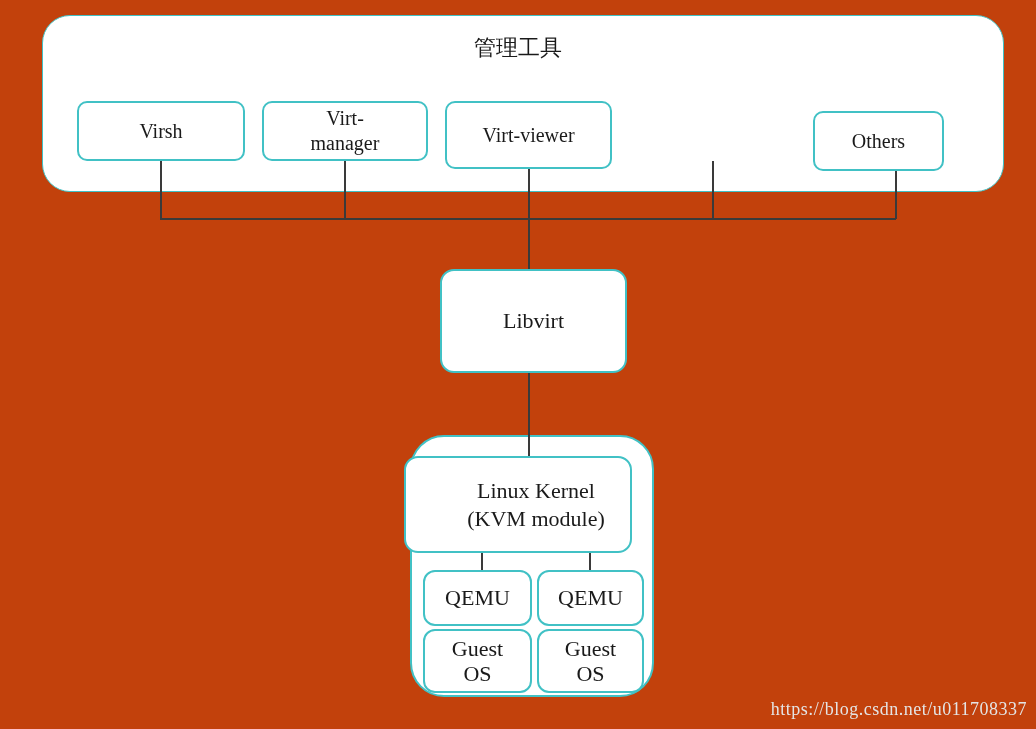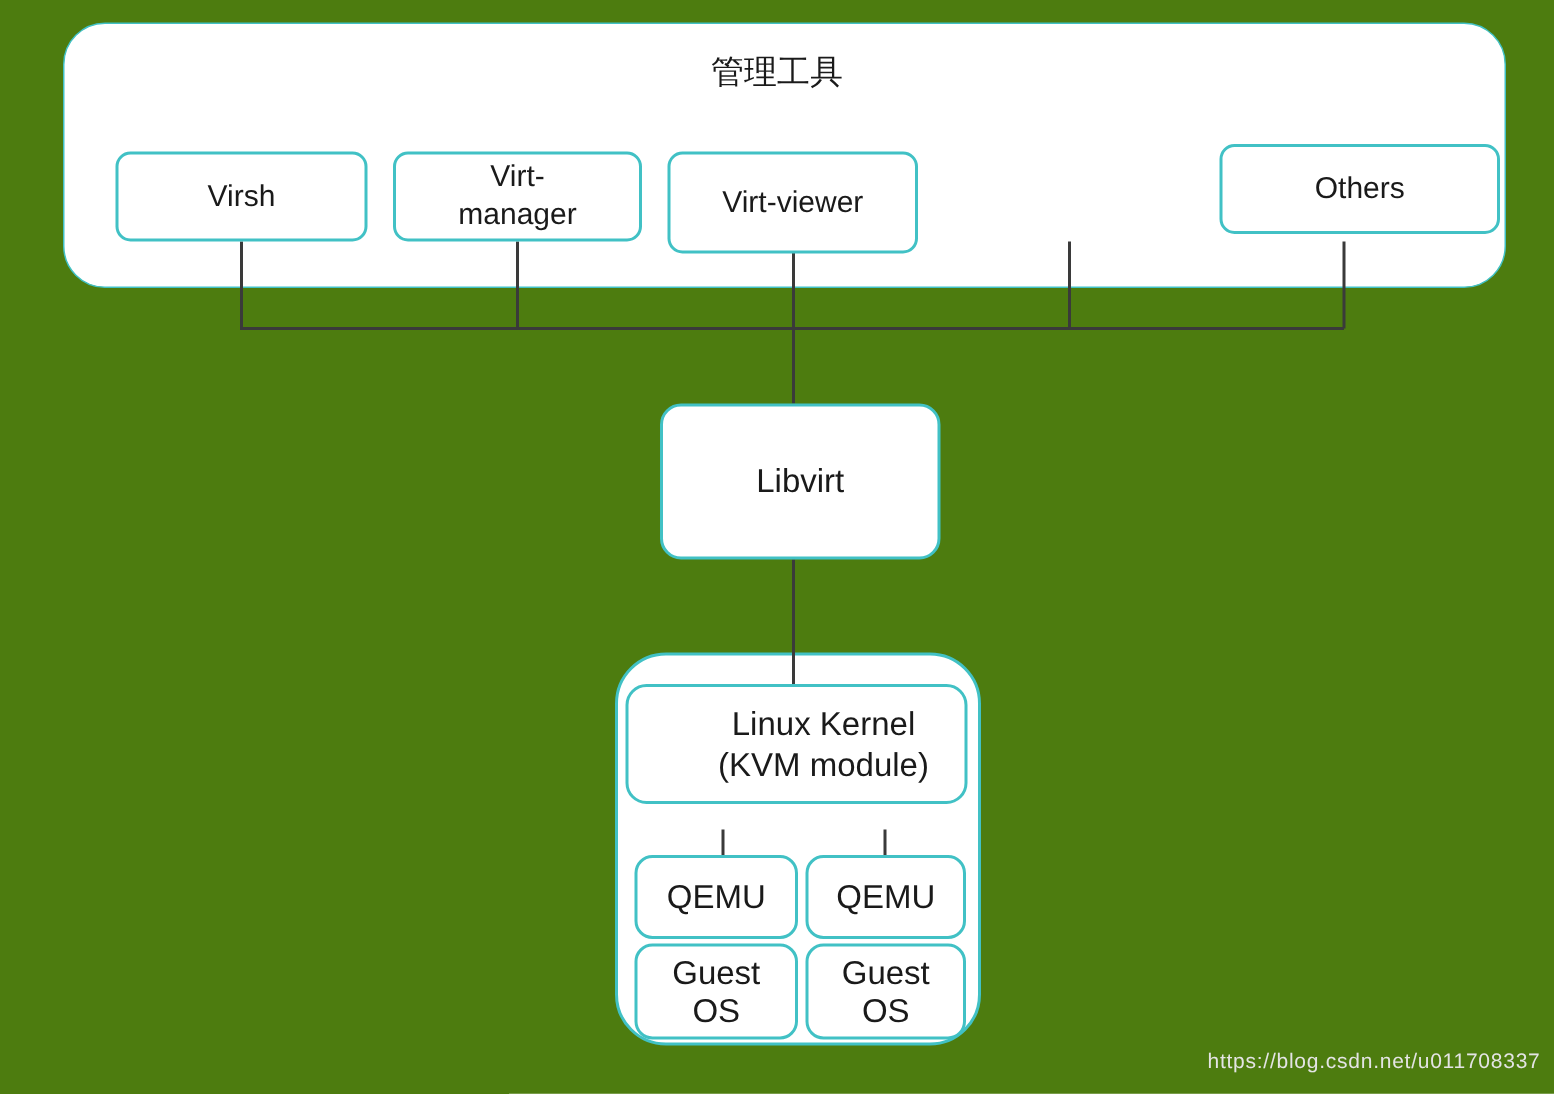--- a/index.html
+++ b/index.html
@@ -11,22 +11,23 @@
   *{margin:0;padding:0;box-sizing:border-box;}
   body{
     background:#ffffff;
     font-family:"Liberation Sans","DejaVu Sans",sans-serif;
     color:var(--text);
   }
   .stage{
     position:relative;
     width:1036px;
     height:729px;
-    background:#4d7c0f;
+    background:#c2410c;
     overflow:hidden;
+    font-family:Liberation Serif, serif;
   }
   .group{
     position:absolute;
     border:1.5px solid var(--accent);
     background:#ffffff;
     z-index:1;
   }
   .node{
     position:absolute;
     border:2px solid var(--accent);
@@ -66,55 +67,55 @@
   }
   .kvm-group{
     left:410px;top:435px;width:244px;height:262px;
     border-radius:34px;
     border-width:2px;
   }
   .big-font{font-size:22px;}
   .watermark{
     position:absolute;
     top:699px;right:9px;
-    font-size:14px;
+    font-size:18px;
     letter-spacing:0.5px;
     color:var(--watermark);
     z-index:4;
   }
 </style>
 </head>
 <body>
 
 <div class="stage">
 
   <div class="group mgmt-group"></div>
   <div class="mgmt-title">管理工具</div>
 
   <div class="node" style="left:77px;top:101px;width:168px;height:60px;">Virsh</div>
   <div class="node" style="left:262px;top:101px;width:166px;height:60px;">Virt-
 manager</div>
   <div class="node" style="left:445px;top:101px;width:167px;height:68px;">Virt-viewer</div>
-  <div class="node" style="left:813px;top:96px;width:187px;height:60px;">Others</div>
+  <div class="node" style="left:813px;top:111px;width:131px;height:60px;">Others</div>
 
   <div class="vline" style="left:160px;top:161px;height:58px;"></div>
   <div class="vline" style="left:344px;top:161px;height:58px;"></div>
   <div class="vline" style="left:528px;top:161px;height:108px;"></div>
   <div class="vline" style="left:712px;top:161px;height:58px;"></div>
   <div class="vline" style="left:895px;top:161px;height:58px;"></div>
 
   <div class="hline" style="left:160px;top:218px;width:736px;"></div>
 
   <div class="node big-font" style="left:440px;top:269px;width:187px;height:104px;border-radius:14px;">Libvirt</div>
 
   <div class="vline" style="left:528px;top:373px;height:84px;"></div>
 
   <div class="group kvm-group"></div>
 
-  <div class="node big-font" style="left:417px;top:456px;width:228px;height:80px;border-radius:14px;padding-left:36px;">Linux Kernel
+  <div class="node big-font" style="left:404px;top:456px;width:228px;height:97px;border-radius:14px;padding-left:36px;">Linux Kernel
 (KVM module)</div>
 
   <div class="vline" style="left:481px;top:553px;height:18px;"></div>
   <div class="vline" style="left:589px;top:553px;height:18px;"></div>
 
   <div class="node big-font" style="left:423px;top:570px;width:109px;height:56px;border-radius:12px;">QEMU</div>
   <div class="node big-font" style="left:537px;top:570px;width:107px;height:56px;border-radius:12px;">QEMU</div>
 
   <div class="node big-font" style="left:423px;top:629px;width:109px;height:64px;border-radius:12px;line-height:1.15;">Guest
 OS</div>

